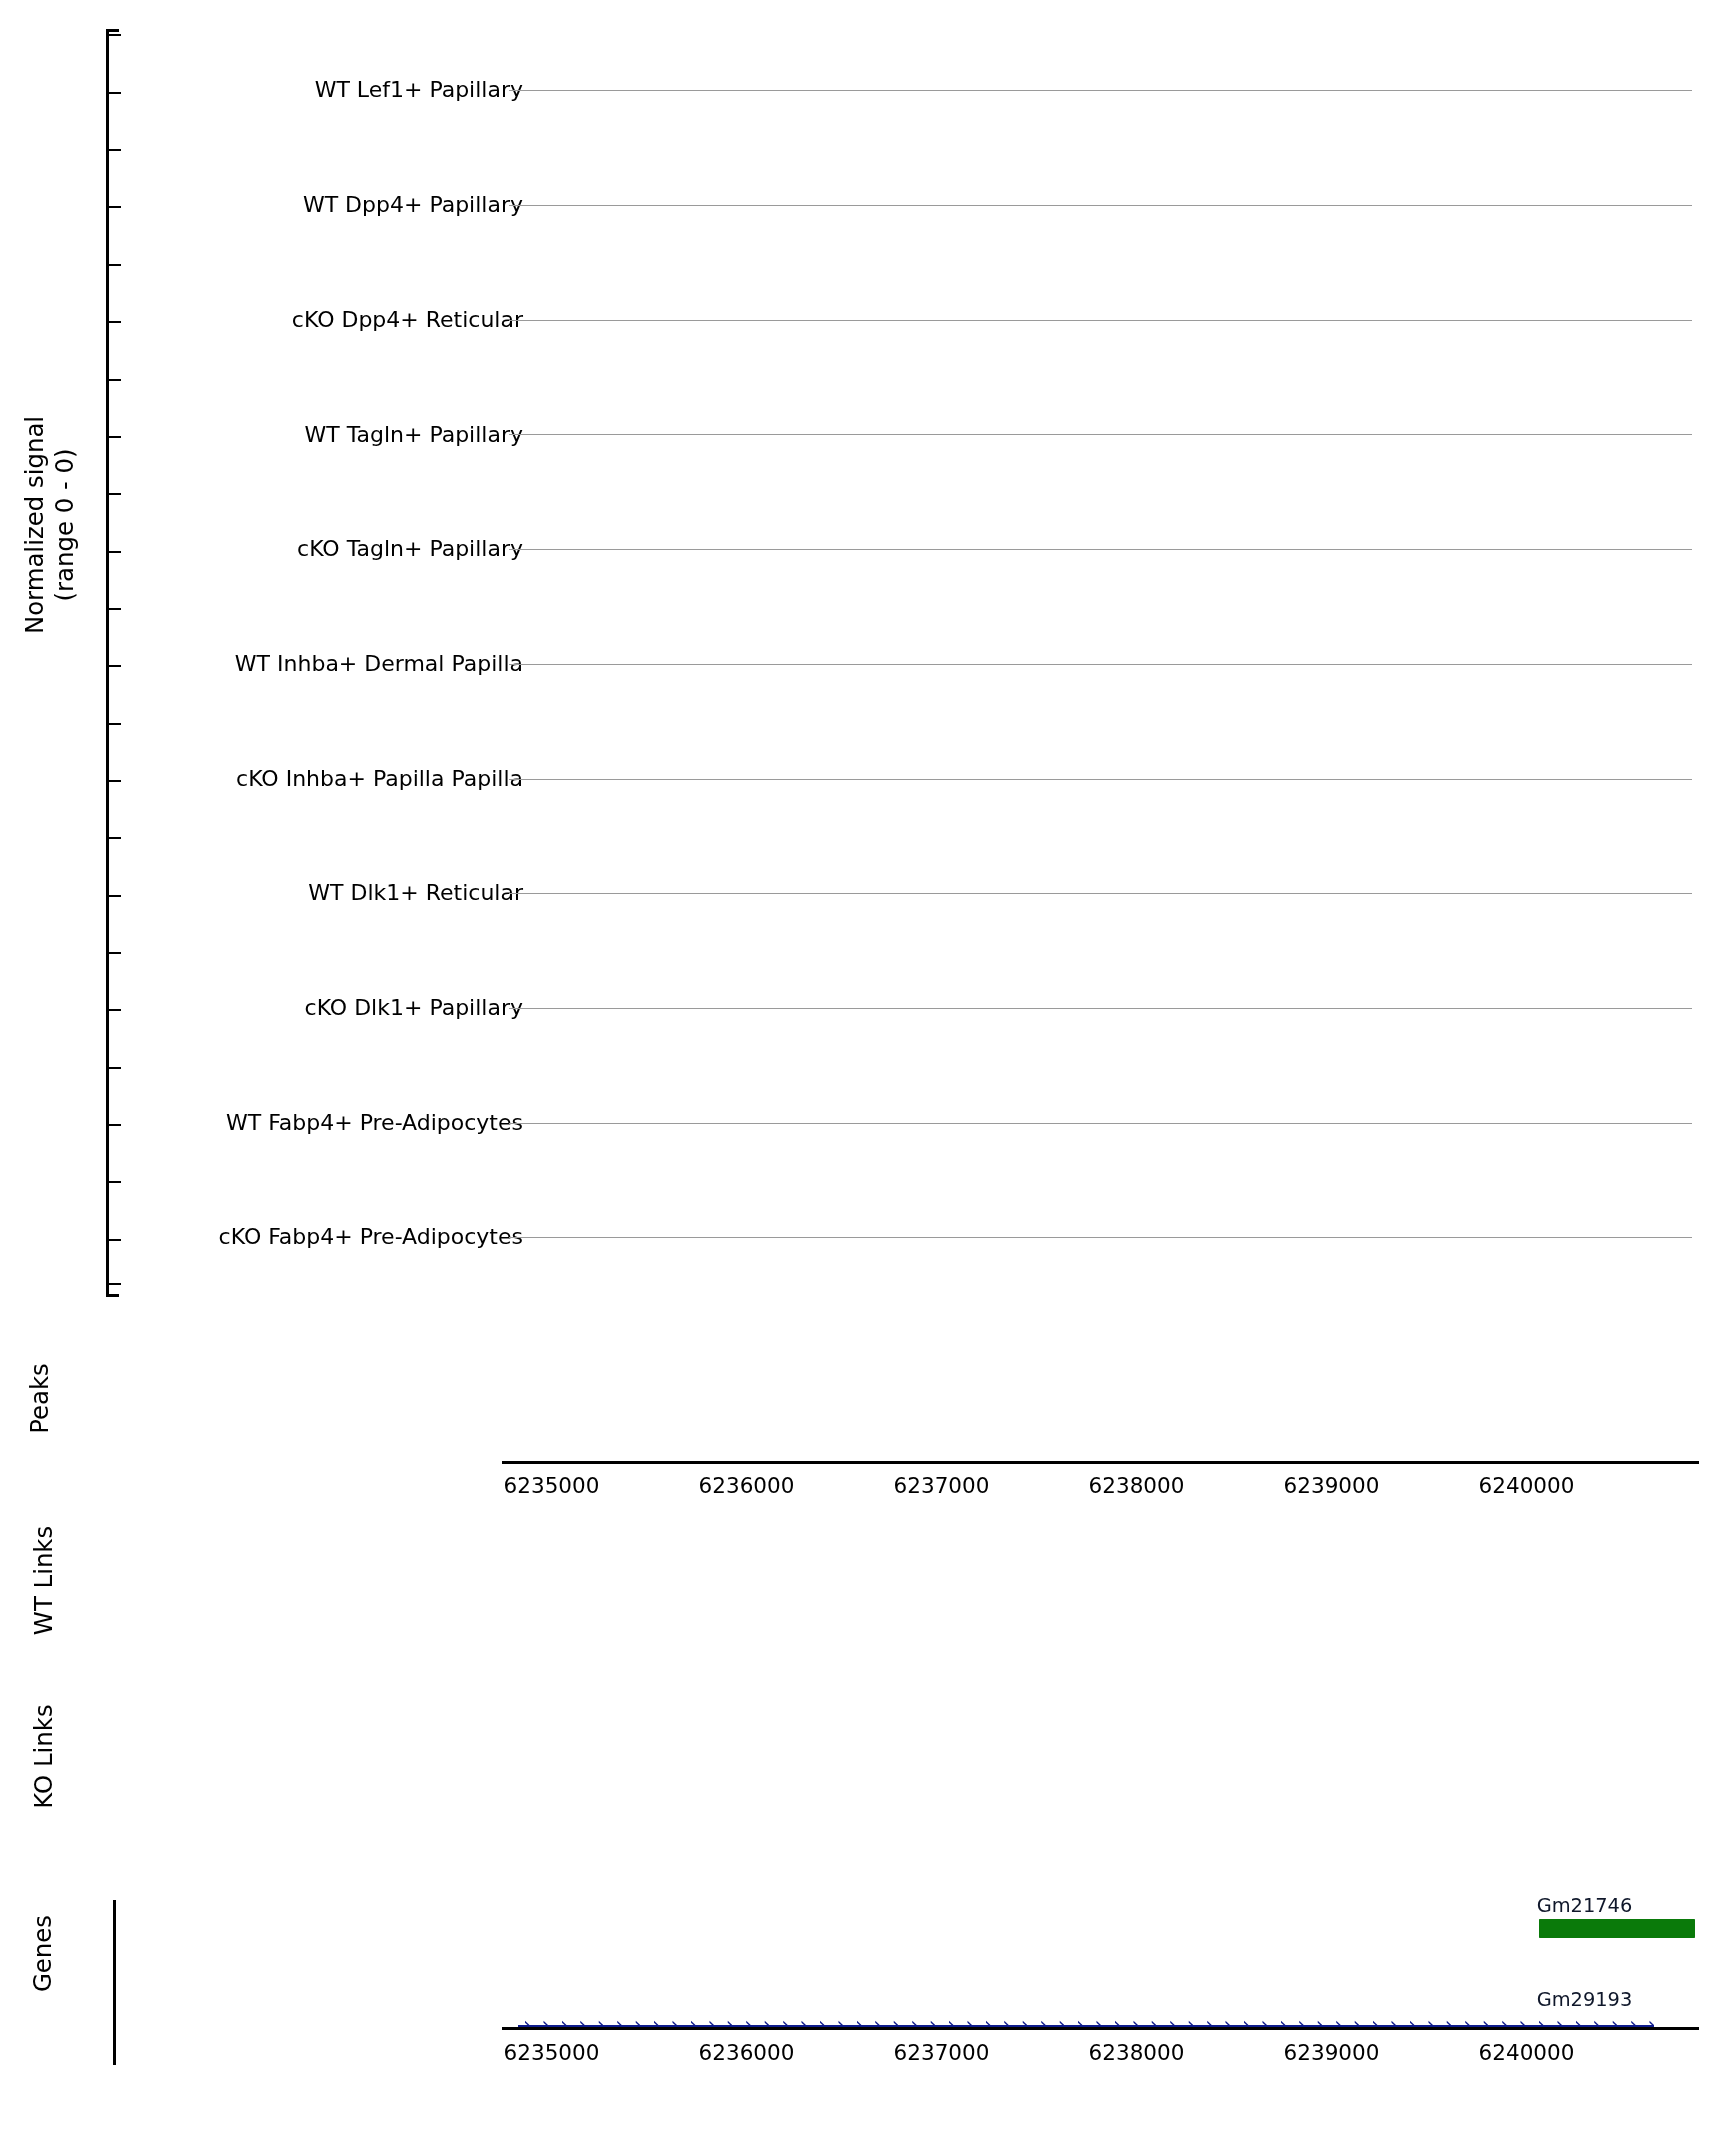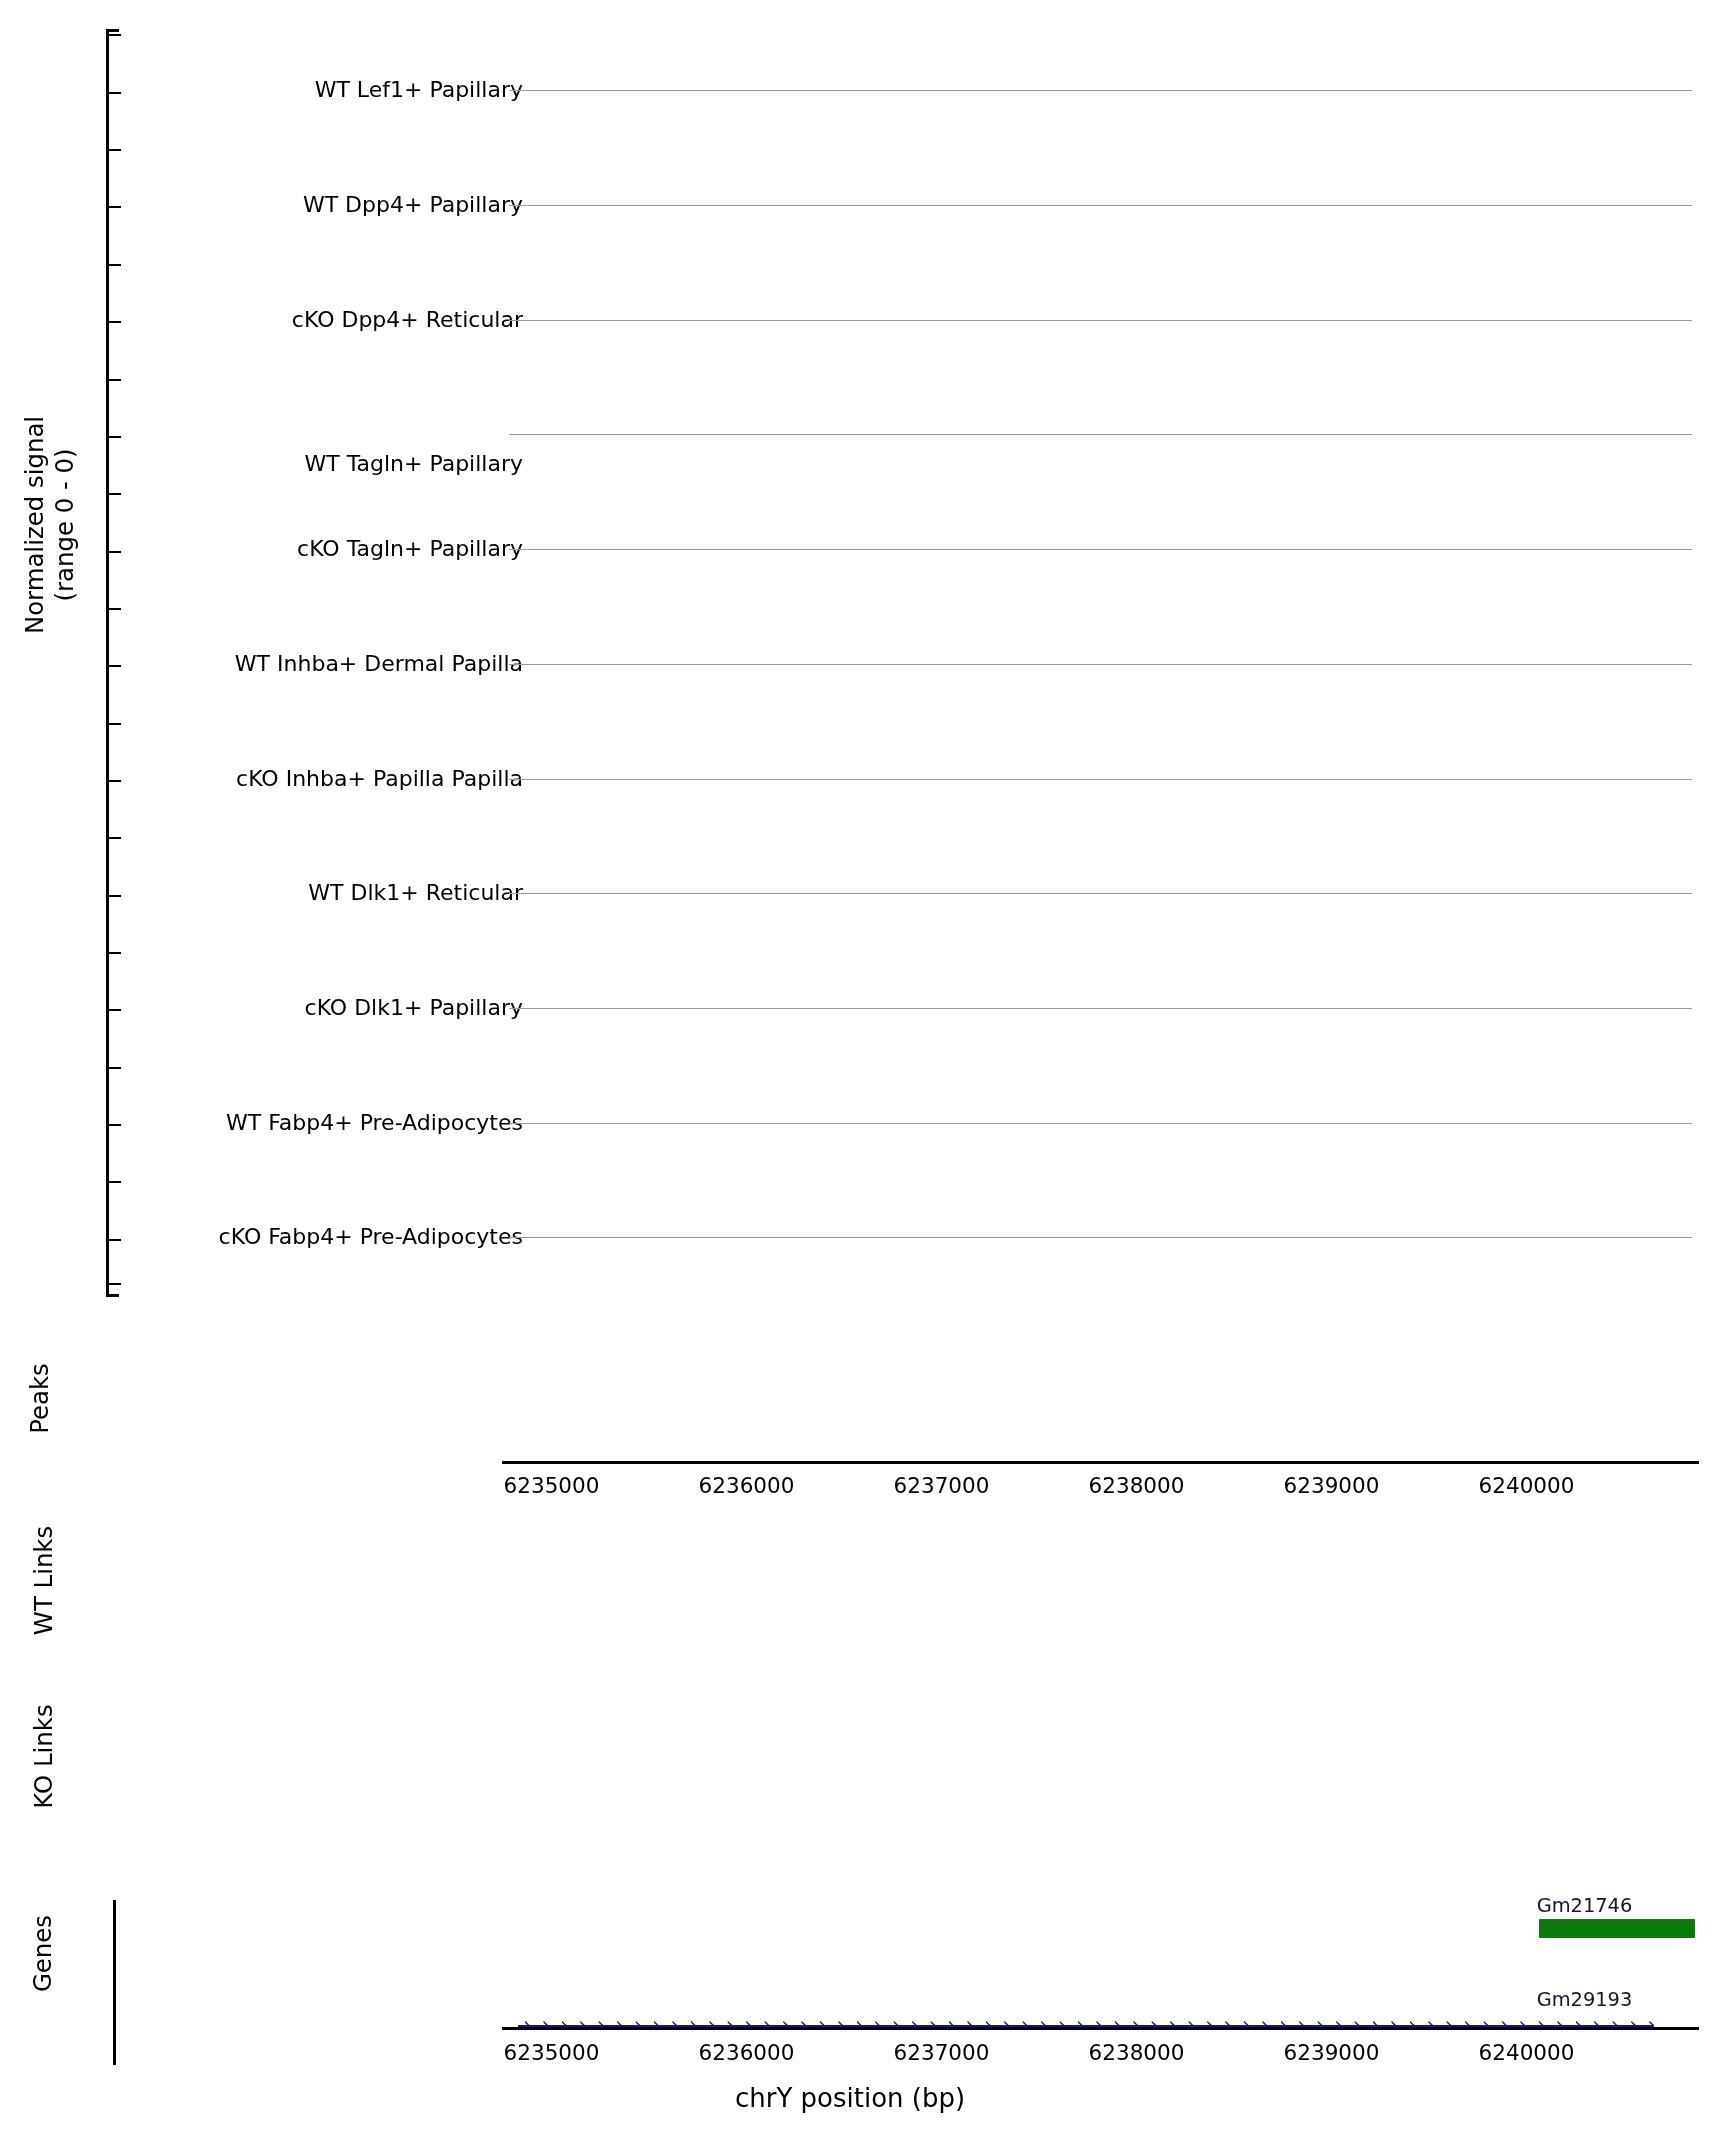--- a/index.html
+++ b/index.html
@@ -173,21 +173,21 @@
 
     <div class="track-label" style="top:77px; width:394px; left:129px;">WT Lef1+ Papillary</div>
     <div class="track-baseline" style="left:509px; top:90px; width:1183px;"></div>
 
     <div class="track-label" style="top:192px; width:394px; left:129px;">WT Dpp4+ Papillary</div>
     <div class="track-baseline" style="left:509px; top:205px; width:1183px;"></div>
 
     <div class="track-label" style="top:307px; width:394px; left:129px;">cKO Dpp4+ Reticular</div>
     <div class="track-baseline" style="left:509px; top:320px; width:1183px;"></div>
 
-    <div class="track-label" style="top:422px; width:394px; left:129px;margin-top:29px;">WT Tagln+ Papillary</div>
+    <div class="track-label" style="top:422px; width:394px; left:129px;">WT Tagln+ Papillary</div>
     <div class="track-baseline" style="left:509px; top:434px; width:1183px;"></div>
 
     <div class="track-label" style="top:536px; width:394px; left:129px;">cKO Tagln+ Papillary</div>
     <div class="track-baseline" style="left:509px; top:549px; width:1183px;"></div>
 
     <div class="track-label" style="top:651px; width:444px; left:79px;">WT Inhba+ Dermal Papilla</div>
     <div class="track-baseline" style="left:509px; top:664px; width:1183px;"></div>
 
     <div class="track-label" style="top:766px; width:444px; left:79px;">cKO Inhba+ Papilla Papilla</div>
     <div class="track-baseline" style="left:509px; top:779px; width:1183px;"></div>
@@ -245,16 +245,15 @@
   </div>
 
   <div class="xaxis-line" style="left:502px; top:2027px; width:1197px;"></div>
   <div class="xtick" style="left:444px; top:2040px; width:215px;">6235000</div>
   <div class="xtick" style="left:639px; top:2040px; width:215px;">6236000</div>
   <div class="xtick" style="left:834px; top:2040px; width:215px;">6237000</div>
   <div class="xtick" style="left:1029px; top:2040px; width:215px;">6238000</div>
   <div class="xtick" style="left:1224px; top:2040px; width:215px;">6239000</div>
   <div class="xtick" style="left:1419px; top:2040px; width:215px;">6240000</div>
 
-  <div class="xaxis-title" style="left:599px; top:2083px; width:502px;">chrY position (bp)</div>
 
 </div>
 
 
 </body></html>

